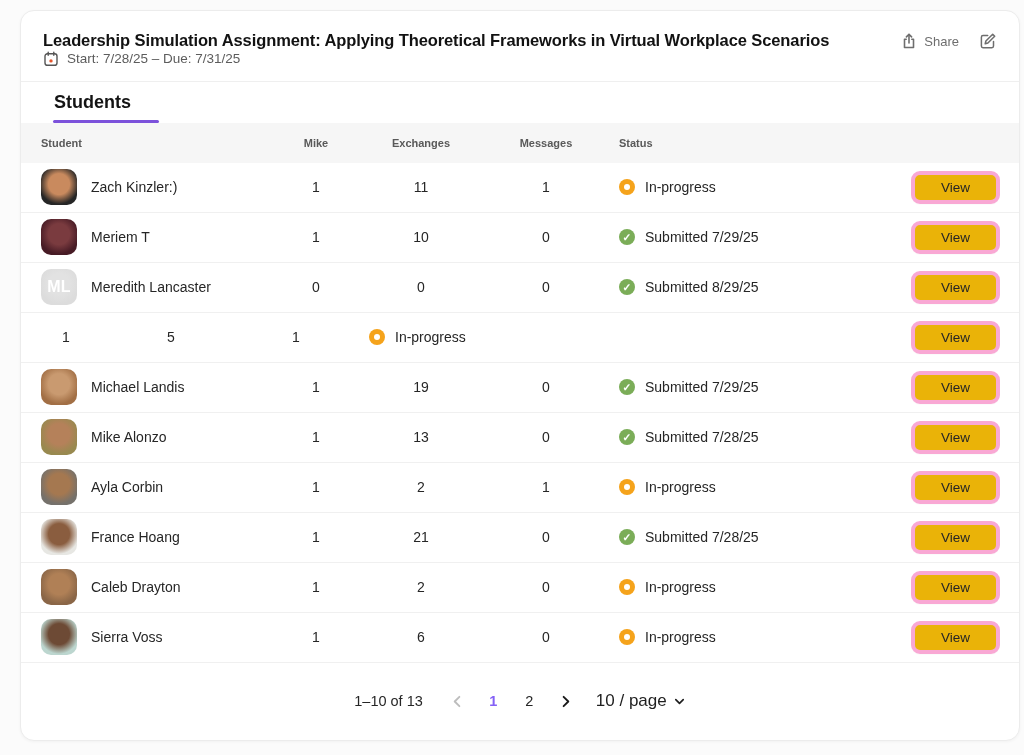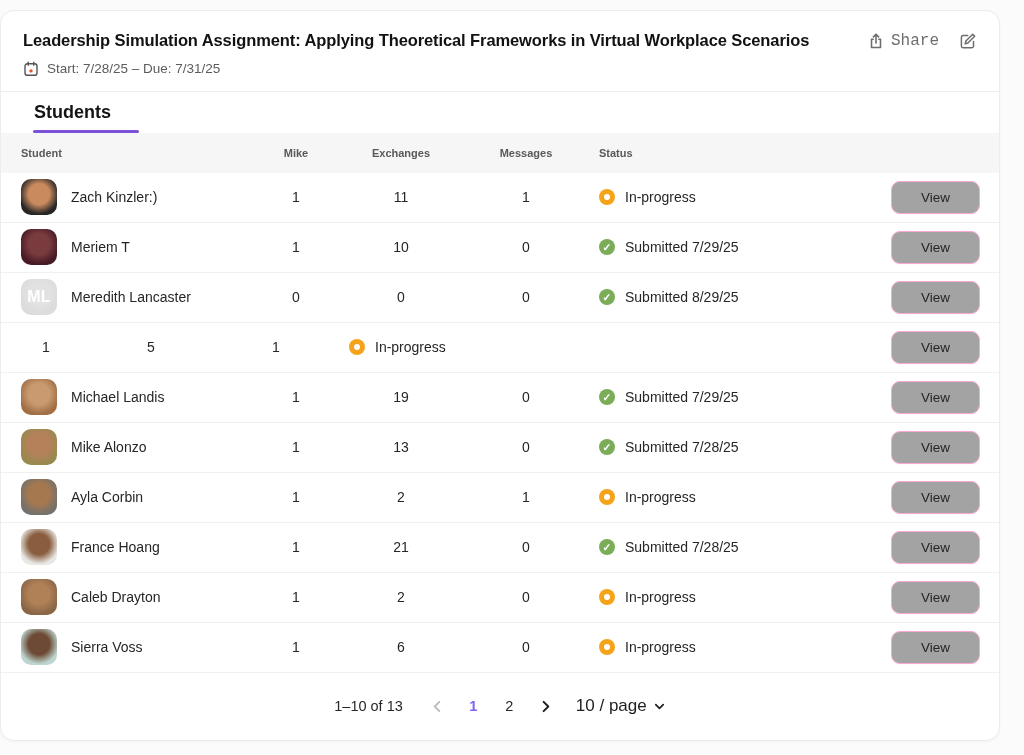--- a/index.html
+++ b/index.html
@@ -7,34 +7,34 @@
     --text:#1c1c1c; --muted:#5c5c5c; --border:#ececec; --rowline:#f0f0f0;
   }
   *{box-sizing:border-box;}
   html,body{margin:0;padding:0;}
   body{
     width:1024px;height:755px;background:#fbfbfb;
     font-family:"Liberation Sans",sans-serif;color:var(--text);
     position:relative;overflow:hidden;
   }
   .card{
-    position:absolute;left:0;top:10px;width:1000px;height:731px;
+    position:absolute;left:20px;top:10px;width:1000px;height:731px;
     background:#fff;border:1px solid var(--border);border-radius:14px;
     box-shadow:0 1px 3px rgba(0,0,0,.04);overflow:hidden;
     display:flex;flex-direction:column;
   }
   
   .hdr{padding:19px 22px 14px 22px;border-bottom:1px solid #efefef;}
   .title-row{display:flex;justify-content:space-between;align-items:flex-start;}
   .page-title{margin:0;font-size:16.5px;font-weight:700;color:#121212;letter-spacing:-.1px;line-height:1.25;}
   .hdr-actions{display:flex;align-items:center;gap:20px;flex:0 0 auto;margin-left:24px;margin-top:2px;}
   .share-btn{display:flex;align-items:center;gap:7px;background:none;border:none;cursor:pointer;
-    font-family:Liberation Mono, monospace;font-size:16px;color:#6e6e6e;padding:0;}
+    font-family:Liberation Sans, sans-serif;font-size:13px;color:#6e6e6e;padding:0;}
   .icon-btn{background:none;border:none;cursor:pointer;color:#6e6e6e;padding:0;display:flex;}
-  .date-row{display:flex;align-items:center;gap:8px;margin-top:10px;color:#5c5c5c;font-size:13.5px;}
+  .date-row{display:flex;align-items:center;gap:8px;color:#5c5c5c;font-size:13.5px;}
   
   .tabs{height:41px;display:flex;align-items:flex-end;padding:0 20px;flex:0 0 auto;}
   .tab{margin-left:12px;padding:0 28px 10px 1px;font-size:18px;font-weight:700;color:#141414;
     position:relative;cursor:pointer;background:none;border:none;font-family:inherit;}
   .tab.active::after{content:'';position:absolute;left:0;right:0;bottom:0;height:3px;border-radius:3px;background:var(--accent);}
   
   .thead{display:flex;align-items:center;height:40px;background:#f6f6f6;color:#595959;
     font-size:11px;font-weight:700;flex:0 0 auto;}
   .row{display:flex;align-items:center;height:50px;border-bottom:1px solid var(--rowline);font-size:14px;color:#262626;}
   .col-student{flex:0 0 250px;padding-left:20px;display:flex;align-items:center;gap:14px;min-width:0;}
@@ -43,21 +43,21 @@
   .col-messages{flex:0 0 130px;text-align:center;}
   .col-status{flex:0 0 250px;padding-left:8px;display:flex;align-items:center;gap:10px;}
   .col-action{flex:1 1 auto;display:flex;justify-content:flex-end;padding-right:19px;}
   .avatar{width:36px;height:36px;border-radius:10px;flex:0 0 36px;display:flex;align-items:center;justify-content:center;overflow:hidden;}
   .avatar-initials{color:#fff;font-size:16px;font-weight:700;letter-spacing:.3px;}
   .student-name{white-space:nowrap;overflow:hidden;text-overflow:ellipsis;}
   .status-icon{width:16px;height:16px;border-radius:50%;display:inline-flex;align-items:center;justify-content:center;flex:0 0 16px;}
   .status-icon.in_progress{background:var(--orange);}
   .status-icon.in_progress::after{content:'';width:6px;height:6px;border-radius:50%;background:#fff;}
   .status-icon.submitted{background:var(--green);color:#fff;font-size:10.5px;font-weight:700;line-height:1;}
-  .view-btn{width:89px;height:33px;border:1px solid #f9a8d4;border-radius:9px;background:#a3a3a3;
+  .view-btn{width:89px;height:33px;border:4px solid #f9a8d4;border-radius:9px;background:#eab308;
     font-family:inherit;font-size:13.5px;color:#262626;cursor:pointer;box-shadow:0 1px 1px rgba(0,0,0,.02);}
   
   .pagination{flex:1 0 auto;display:flex;align-items:center;justify-content:center;gap:9px;
     font-size:14.5px;color:#262626;min-height:58px;}
   .pag-range{margin-right:12px;}
   .pag-btn{background:none;border:none;cursor:pointer;font-family:inherit;font-size:14.5px;color:#262626;
     width:27px;height:28px;display:inline-flex;align-items:center;justify-content:center;border-radius:6px;padding:0;}
   .pag-btn.current{color:var(--page-current);font-weight:700;}
   .pag-btn.chev{color:#1a1a1a;}
   .pag-btn.chev[disabled]{color:#bdbdbd;cursor:default;}

